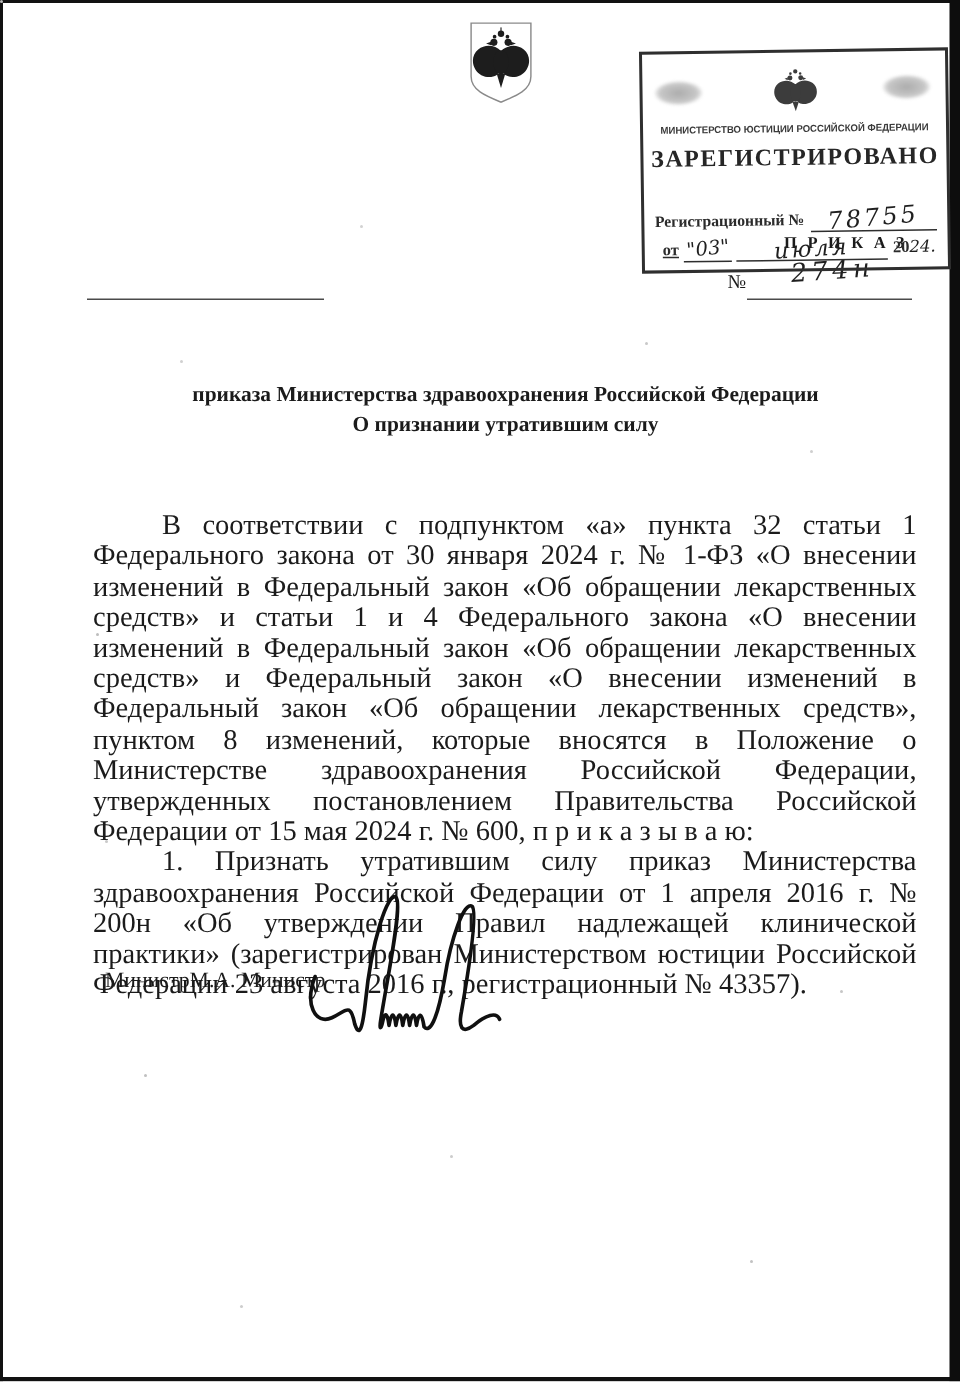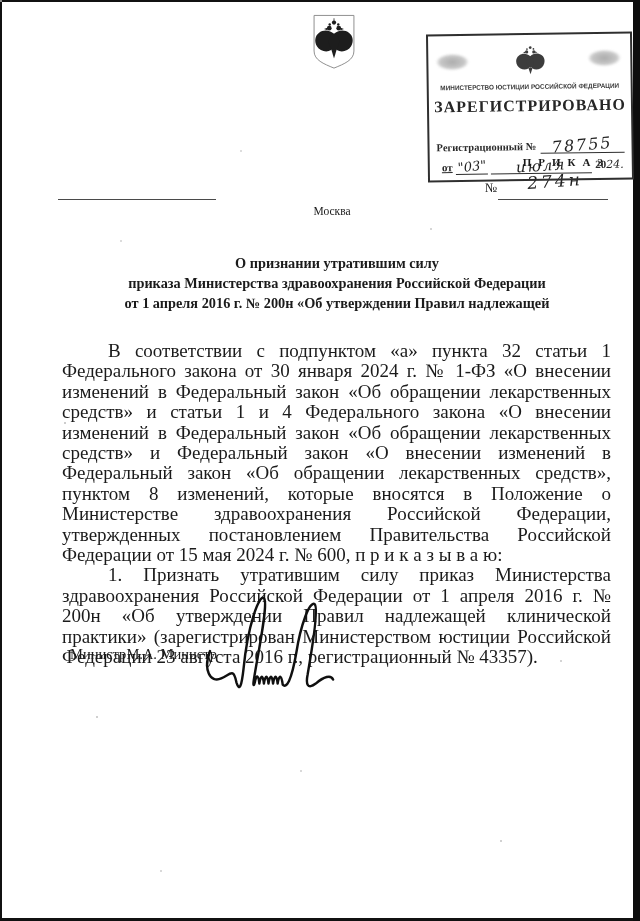--- a/index.html
+++ b/index.html
@@ -161,26 +161,24 @@
       <span class="d-year"><span>20</span><span class="hwpart hw">24.</span></span>
     </div>
   </div>
 
   <div class="prikaz">ПРИКАЗ</div>
 
   <div class="dateline-rule"></div>
   <div class="numrow">№</div>
   <div class="numline-rule"></div>
   <div class="num-hw hw">274н</div>
-  <div class="city">Москва</div>
 
   <div class="doc-title">
+    <div>приказа Министерства здравоохранения Российской Федерации</div>
     <div>О признании утратившим силу</div>
-    <div>приказа Министерства здравоохранения Российской Федерации</div>
-    <div>от 1 апреля 2016 г. № 200н «Об утверждении Правил надлежащей</div>
   </div>
 
   <div class="doc-body">
     <p>В соответствии с подпунктом «а» пункта 32 статьи 1 Федерального закона от 30 января 2024 г. № 1-ФЗ «О внесении изменений в Федеральный закон «Об обращении лекарственных средств» и статьи 1 и 4 Федерального закона «О внесении изменений в Федеральный закон «Об обращении лекарственных средств» и Федеральный закон «О внесении изменений в Федеральный закон «Об обращении лекарственных средств», пунктом 8 изменений, которые вносятся в Положение о Министерстве здравоохранения Российской Федерации, утвержденных постановлением Правительства Российской Федерации от 15 мая 2024 г. № 600, п р и к а з ы в а ю:</p>
     <p>1. Признать утратившим силу приказ Министерства здравоохранения Российской Федерации от 1 апреля 2016 г. № 200н «Об утверждении Правил надлежащей клинической практики» (зарегистрирован Министерством юстиции Российской Федерации 23 августа 2016 г., регистрационный № 43357).</p>
   </div>
 
   <div class="signrow">
     <span class="post">Министр</span>
     <span class="name">М.А. Министр</span>

